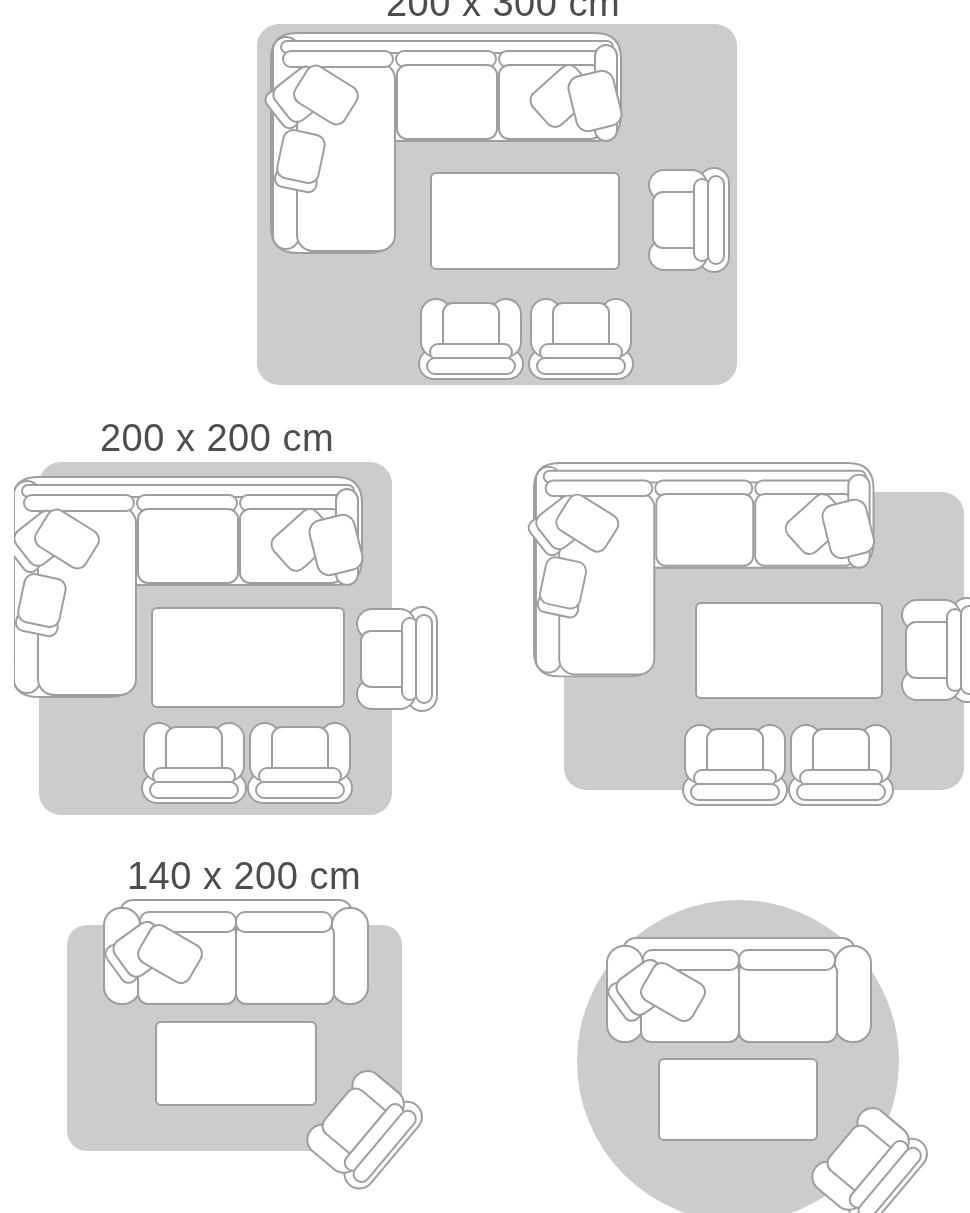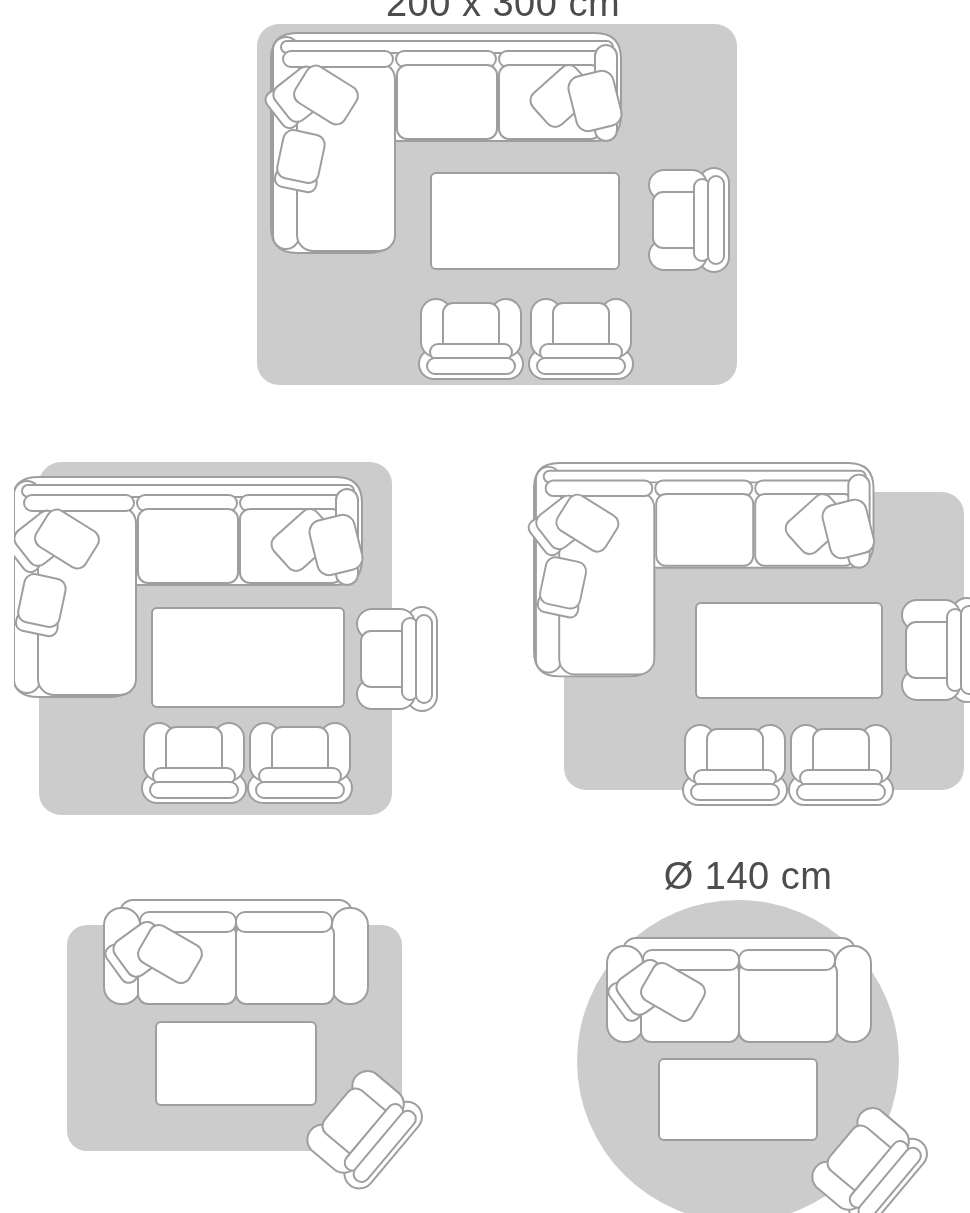--- a/index.html
+++ b/index.html
@@ -26,21 +26,22 @@
     stroke:var(--outline,#9e9e9e);
     stroke-width:2;stroke-linejoin:round;stroke-linecap:round;
   }
 </style>
 </head>
 <body>
 
 <div class="canvas">
 
   <div class="title" id="t1">200 x 300 cm</div>
-  <div class="title" id="t5">Ø 140 cm</div>
+  <div class="title" id="t2">200 x 200 cm</div>
+  <div class="title" id="t4">140 x 200 cm</div>
 
   <svg width="970" height="1213" viewBox="0 0 970 1213">
     <defs>
 
       <g id="pillow">
         <rect class="f" x="-29" y="-21" width="58" height="42" rx="10"></rect>
       </g>
 
       <g id="pillow-fold">
         <rect class="f" x="-29" y="-21" width="18" height="42" rx="8"></rect>

